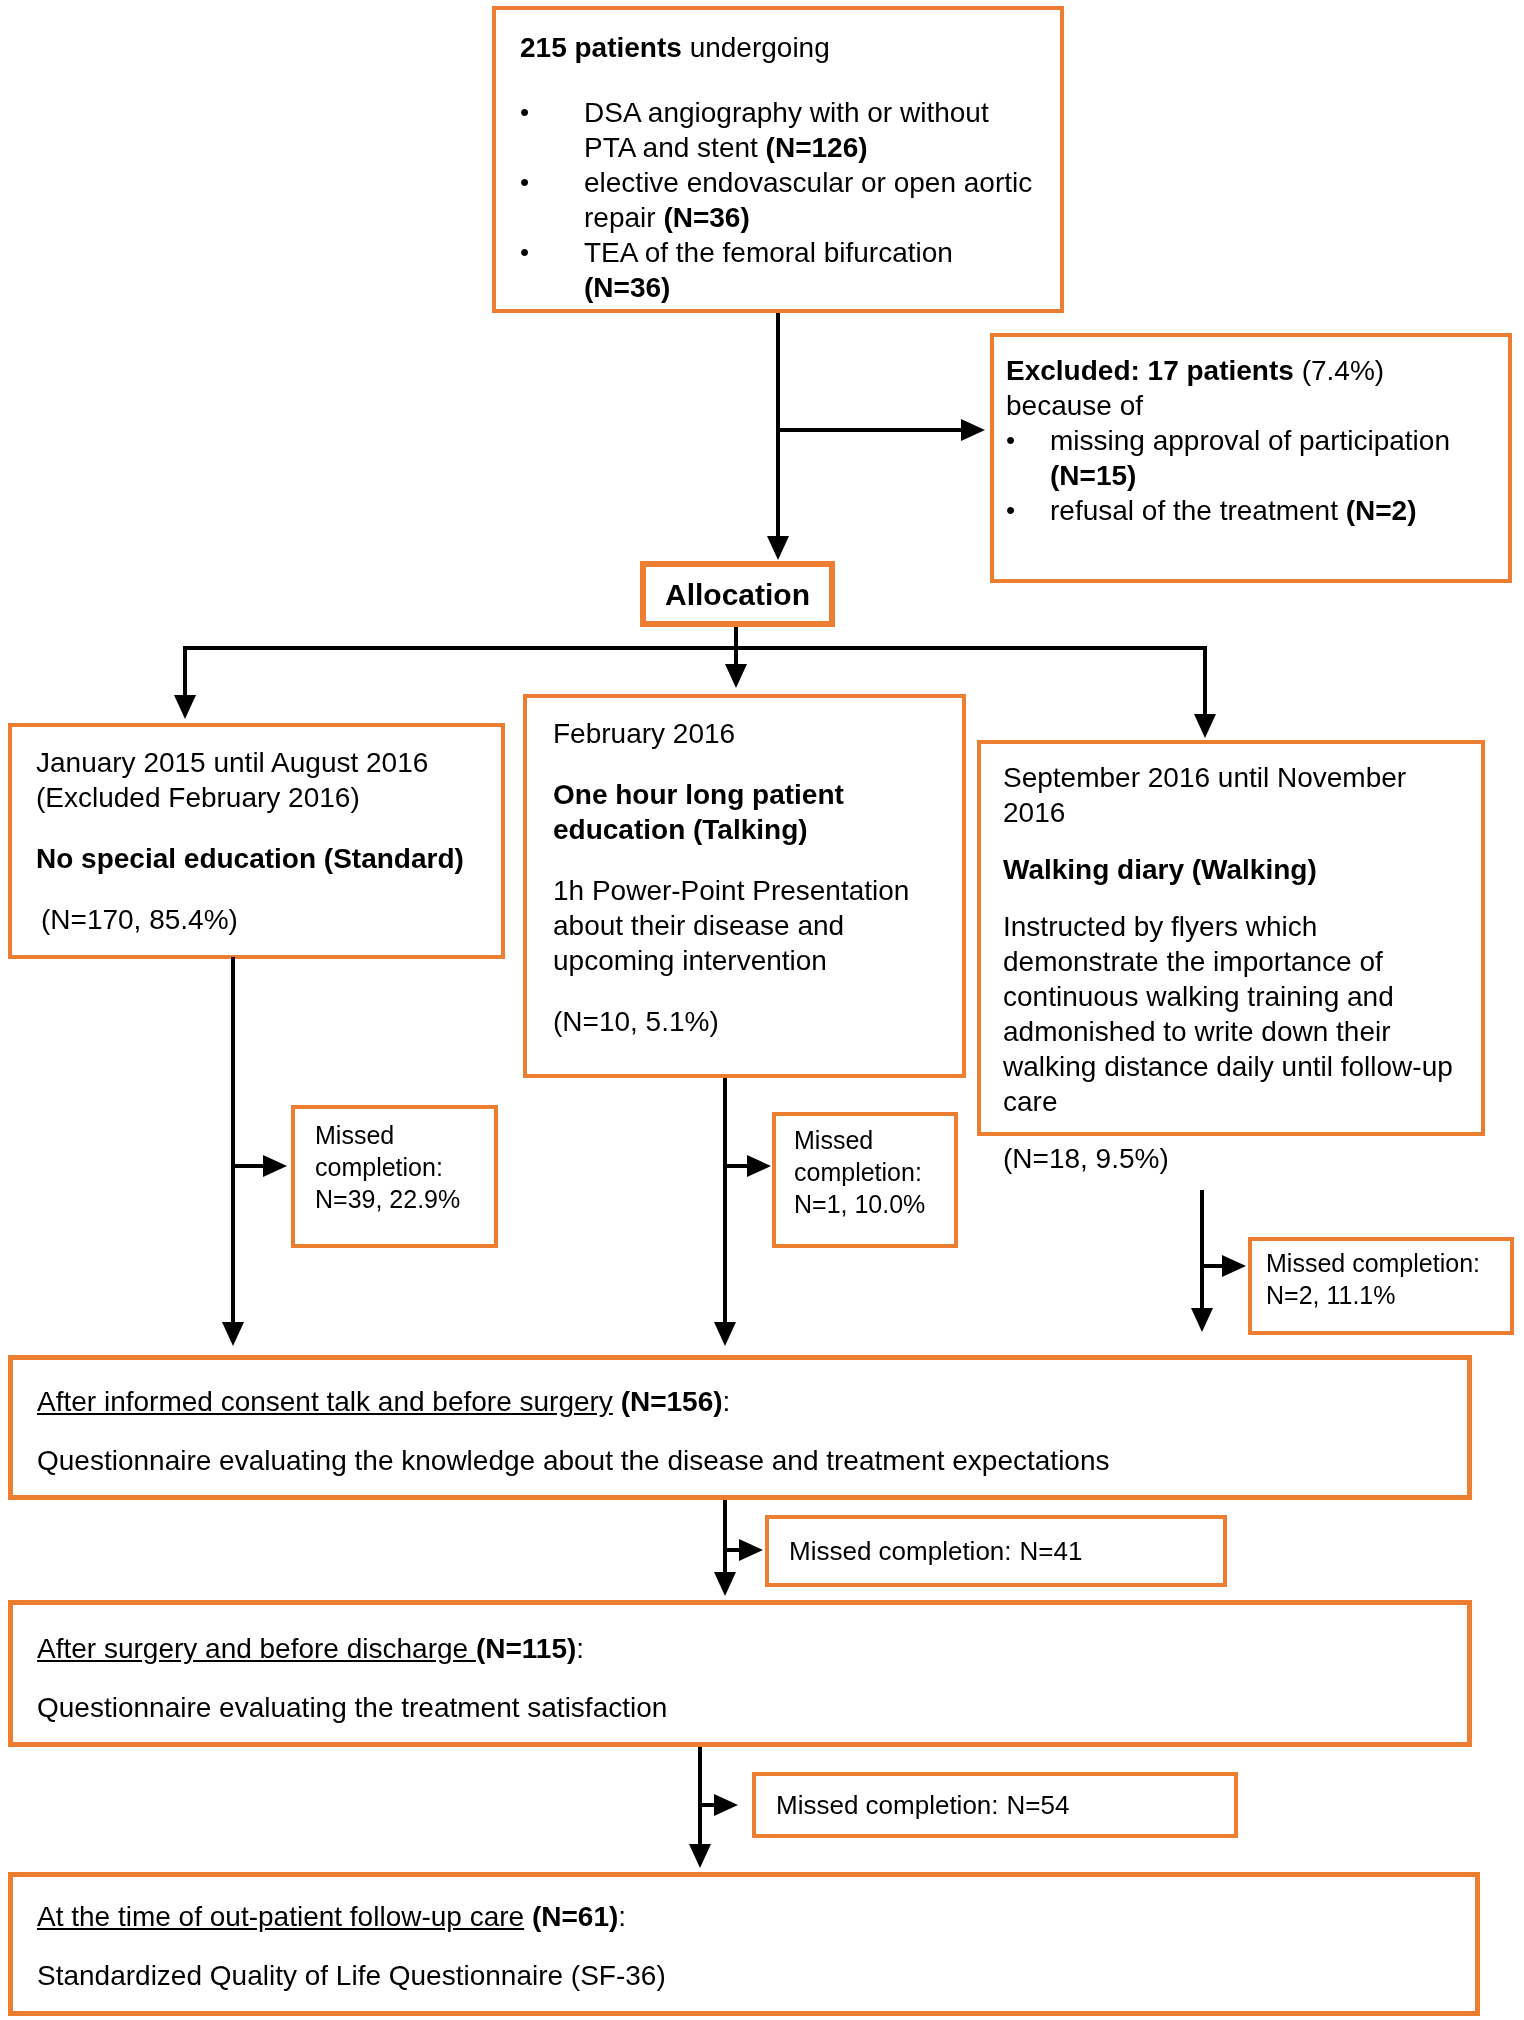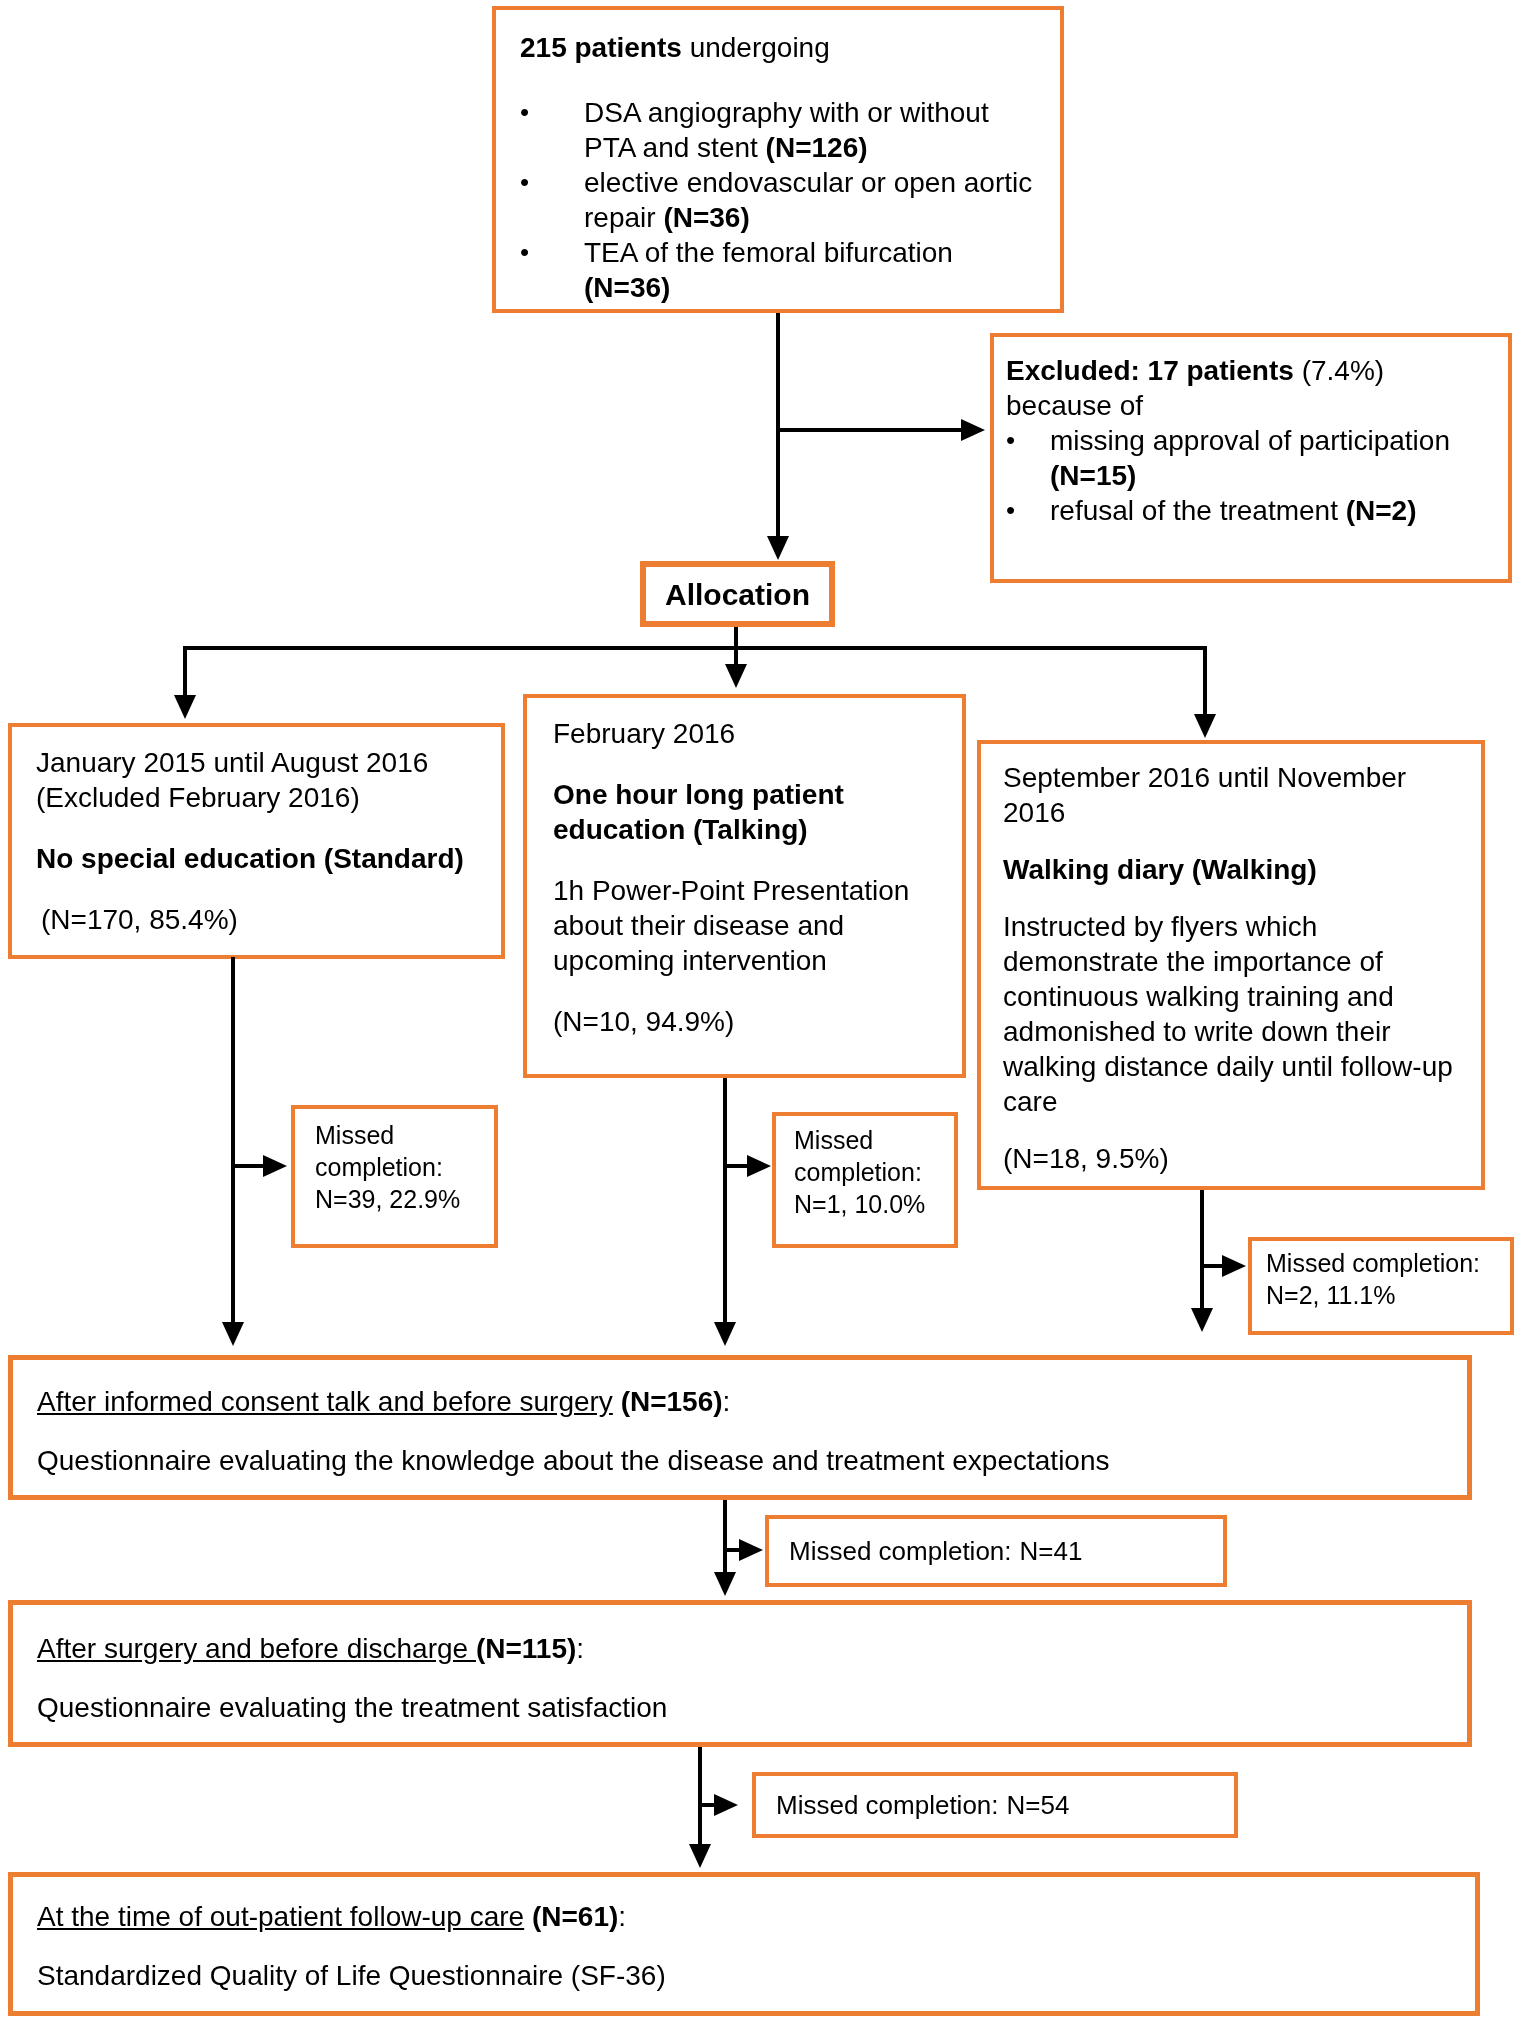--- a/index.html
+++ b/index.html
@@ -79,24 +79,24 @@
   <div class="obox" style="left:8px;top:723px;width:497px;height:236px;padding:18px 14px 0 24px;">
     <p>January 2015 until August 2016 (Excluded February 2016)</p>
     <p class="mt26" style="font-weight:bold;">No special education (Standard)</p>
     <p class="mt26 indent-sm">(N=170, 85.4%)</p>
   </div>
 
   <div class="obox" style="left:523px;top:694px;width:443px;height:384px;padding:18px 16px 0 26px;">
     <p>February 2016</p>
     <p class="mt26" style="font-weight:bold;">One hour long patient education (Talking)</p>
     <p class="mt26">1h Power-Point Presentation about their disease and upcoming intervention</p>
-    <p class="mt26">(N=10, 94.9%)</p>
+    <p class="mt26">(N=10, 5.1%)</p>
   </div>
 
-  <div class="obox" style="left:977px;top:740px;width:508px;height:450px;padding:16px 16px 0 22px;">
+  <div class="obox" style="left:977px;top:740px;width:508px;height:396px;padding:16px 16px 0 22px;">
     <p>September 2016 until November 2016</p>
     <p class="mt22" style="font-weight:bold;">Walking diary (Walking)</p>
     <p class="mt22">Instructed by flyers which demonstrate the importance of continuous walking training and admonished to write down their walking distance daily until follow-up care</p>
     <p class="mt22">(N=18, 9.5%)</p>
   </div>
 
   <div class="obox missed" style="left:291px;top:1105px;width:207px;height:143px;padding:10px 8px 0 20px;">
     <span>Missed completion:</span>
     <span>N=39, 22.9%</span>
   </div>

